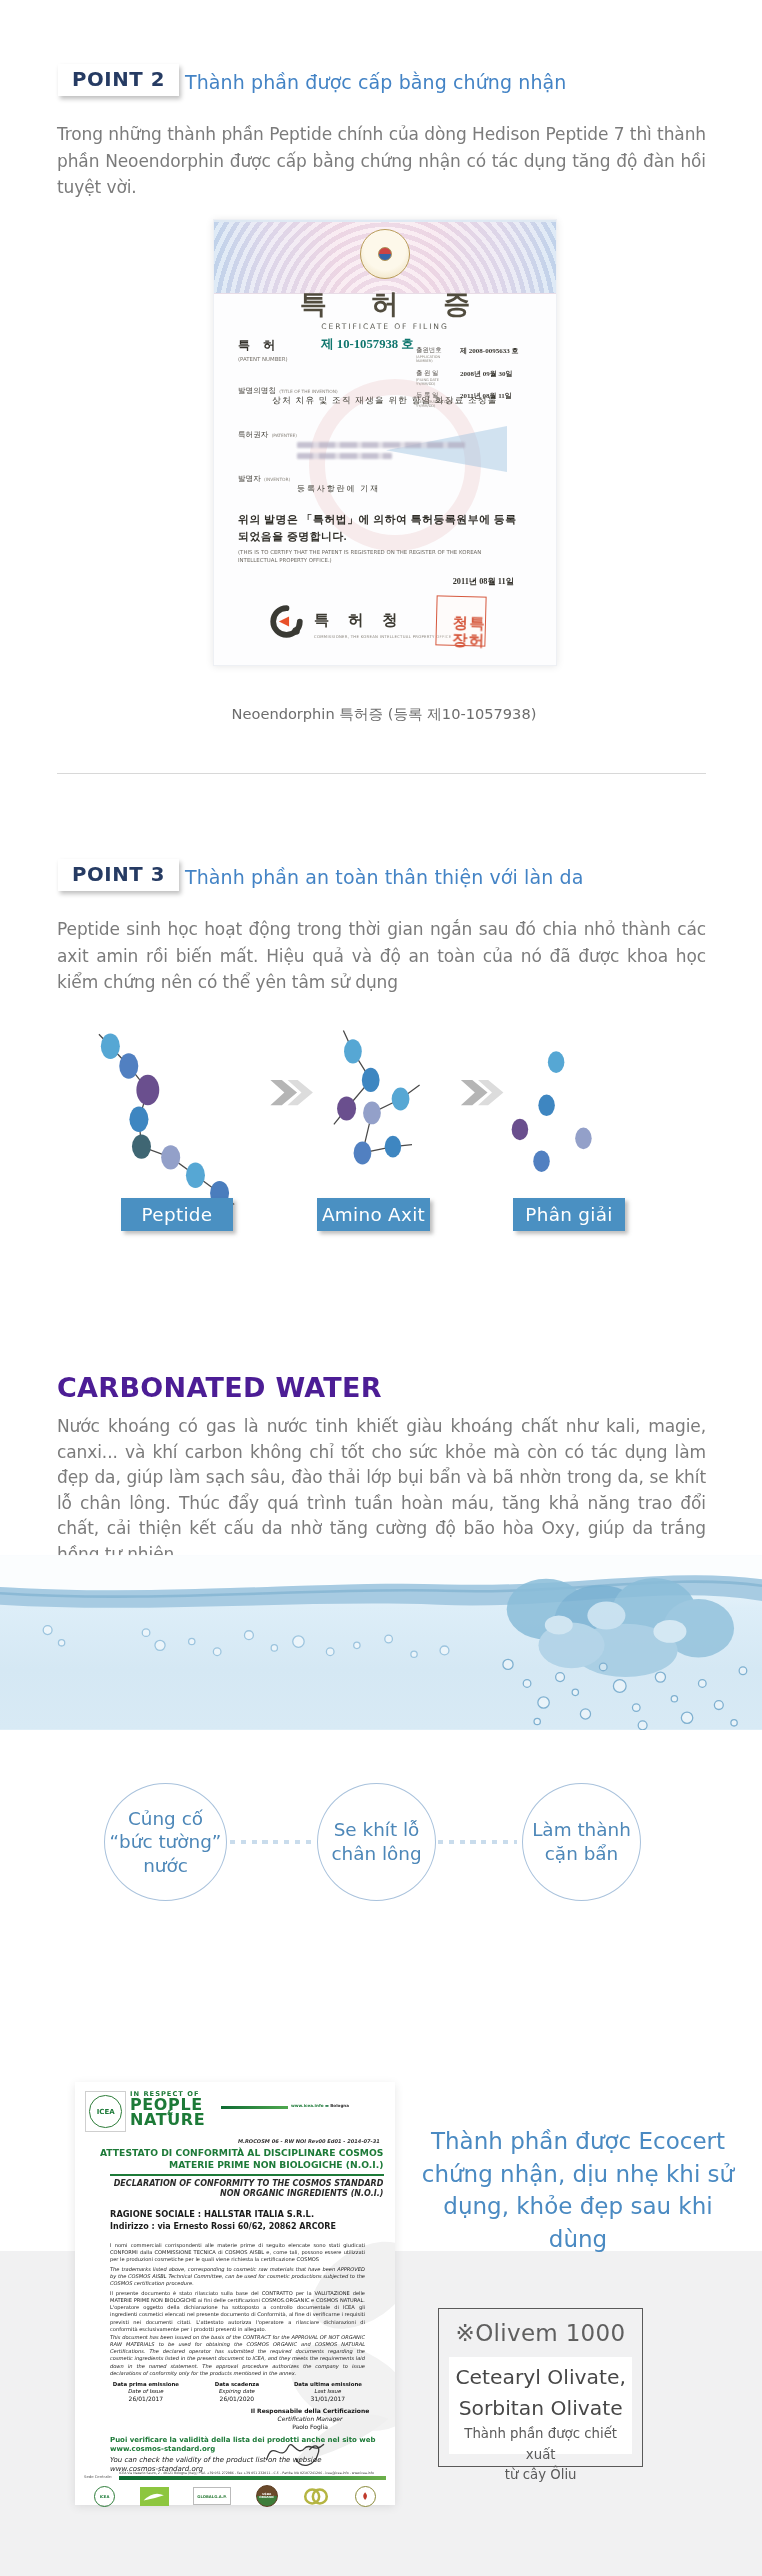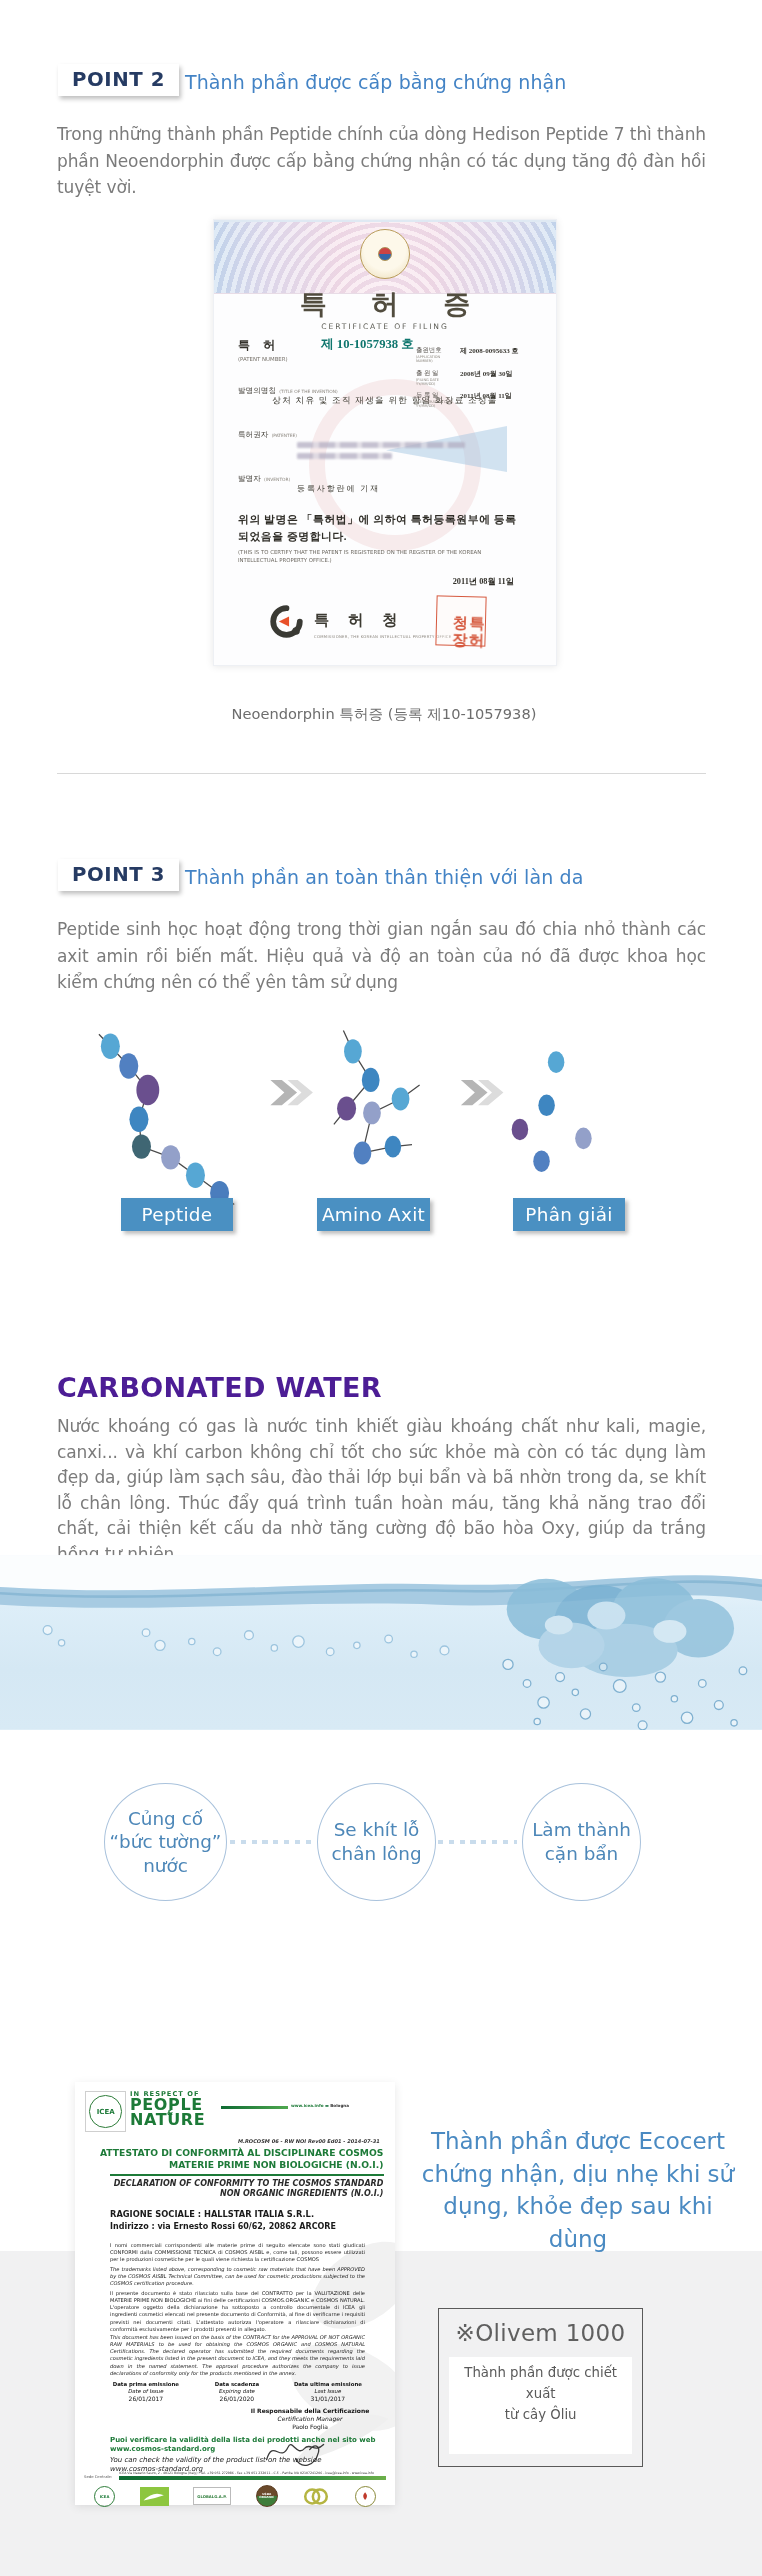--- a/index.html
+++ b/index.html
@@ -421,19 +421,21 @@
     </div>
   </div>
 
   <div class="abs eco-head pre" style="left:416px;top:2125px;width:324px;">Thành phần được Ecocert
 chứng nhận, dịu nhẹ khi sử
 dụng, khỏe đẹp sau khi dùng</div>
 
   <div class="abs olivem-box" style="left:438px;top:2308px;width:203px;height:157px;">
     <div class="abs olivem-title" style="left:0;top:11.4px;width:203px;">※Olivem 1000</div>
     <div class="abs olivem-inner" style="left:10.2px;top:48px;width:183px;height:97px;padding-top:5.1px;box-sizing:border-box;">
+      <div class="olivem-main pre">Cetearyl Olivate,
+Sorbitan Olivate</div>
       <div class="olivem-sub pre" style="margin-top:1.3px;">Thành phần được chiết xuất
 từ cây Ôliu</div>
     </div>
   </div>
 
 </div>
 
 
 </body></html>

